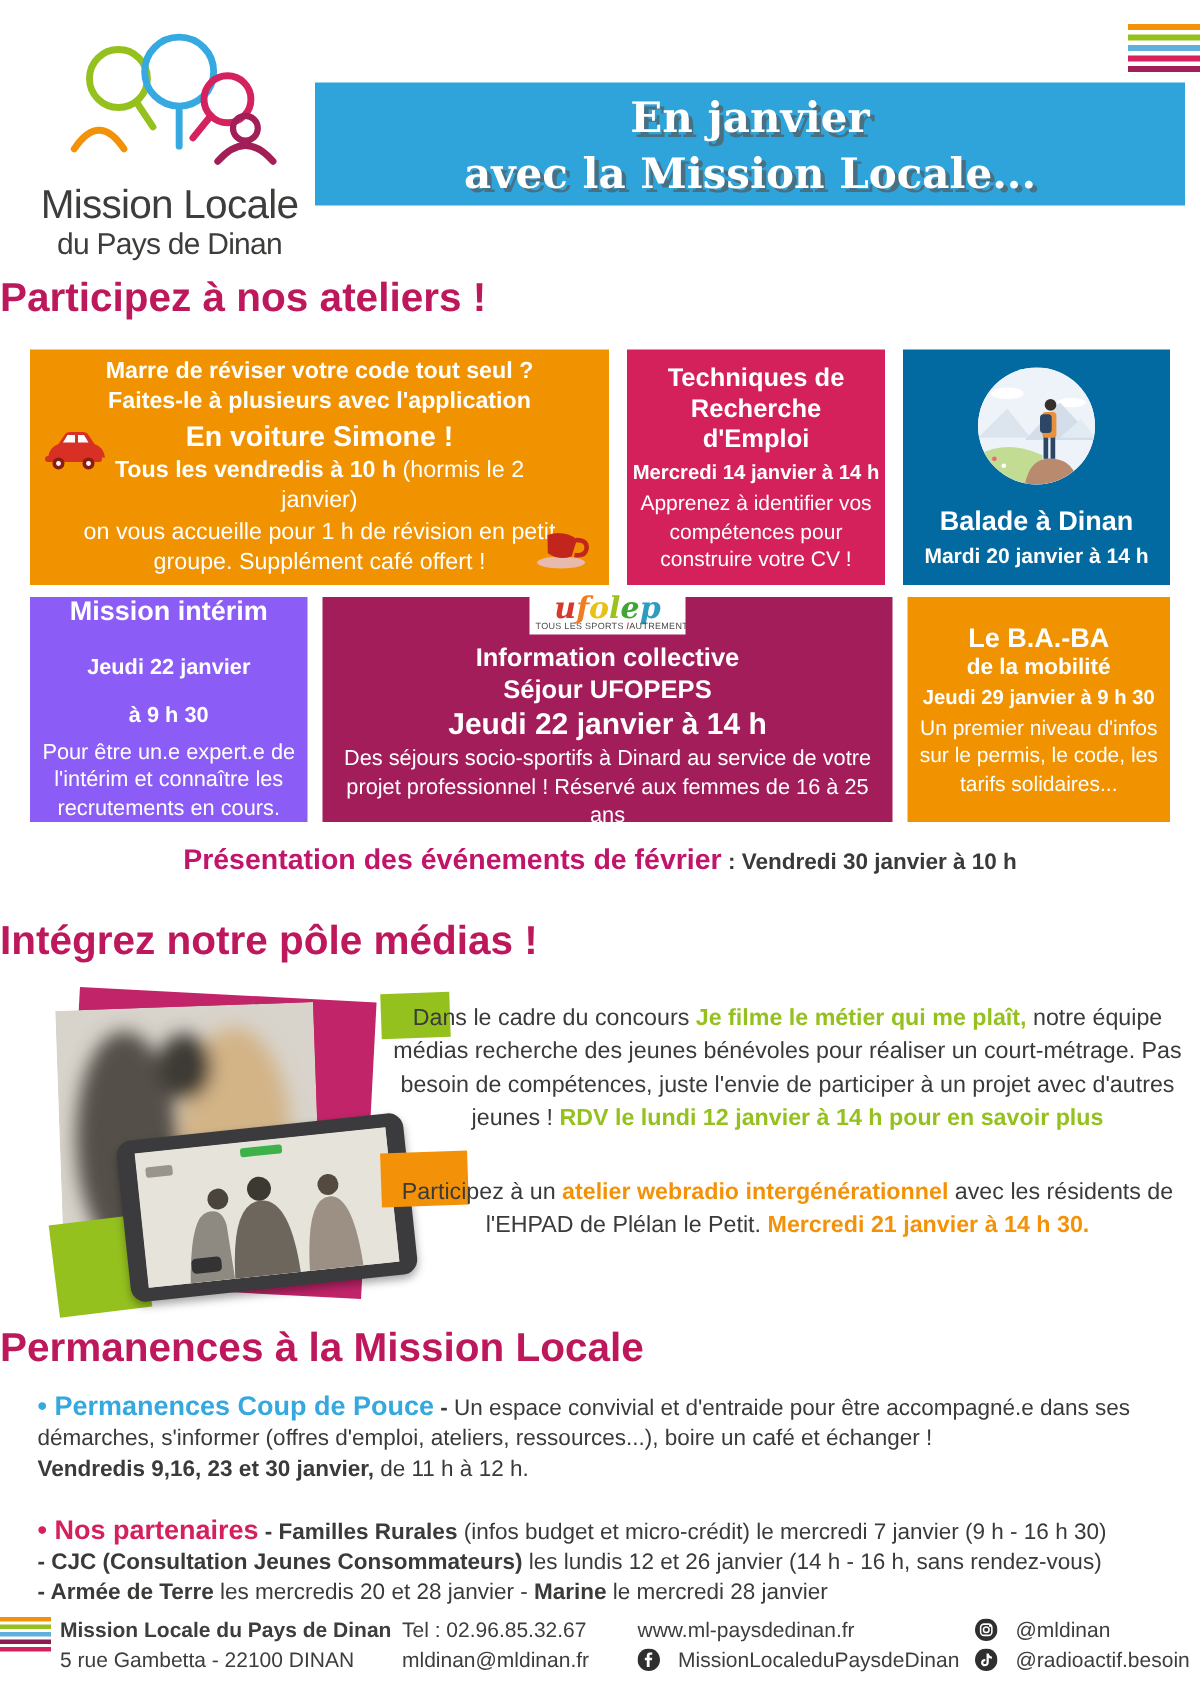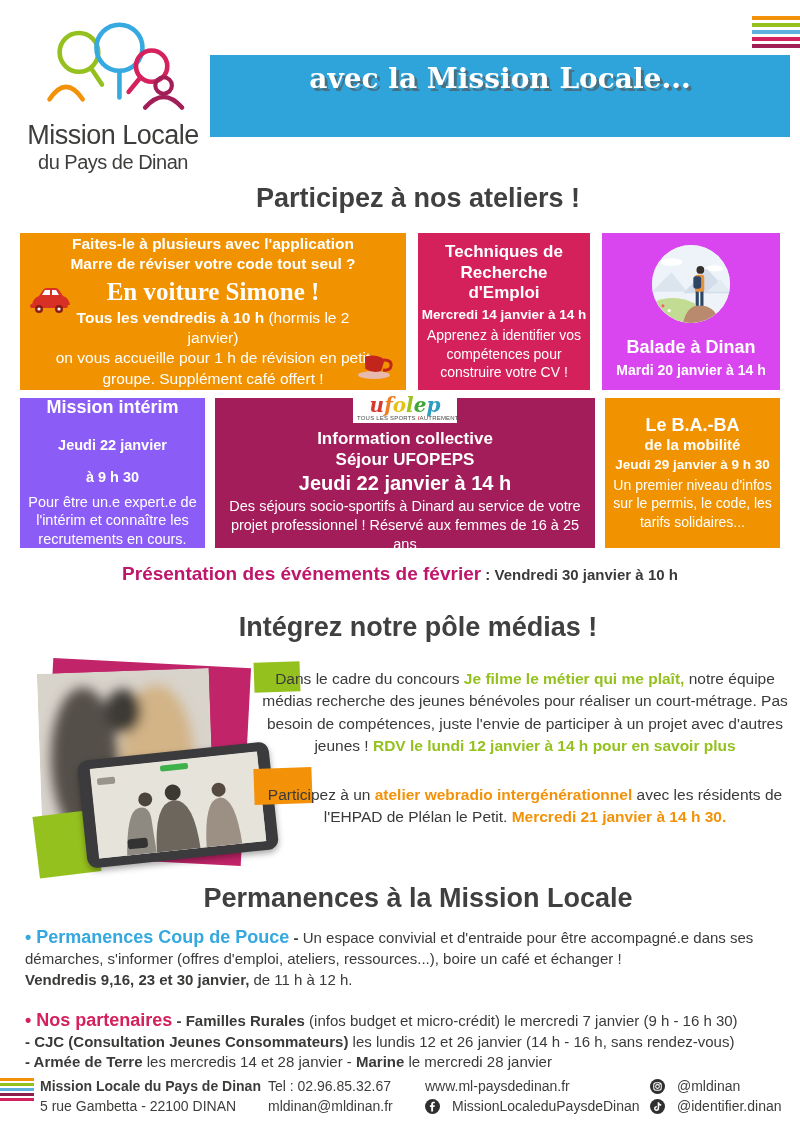--- a/index.html
+++ b/index.html
@@ -18,33 +18,33 @@
   .s-orange{background:#F39208;} .s-green{background:#95C11F;} .s-blue{background:#5FB0DC;}
   .s-pink{background:#D5215E;} .s-darkred{background:#A21E56;} .s-dark{background:#8C1D4C;}
   .banner {
     position:absolute; left:210px; top:55px; width:580px; height:82px;
     background:#2EA4DB; color:#fff; text-align:center;
     font-family:"DejaVu Serif", serif; font-weight:bold; font-size:28px;
     line-height:1.32; padding-top:6px;
     text-shadow:3px 3px 0 rgba(85,85,85,0.65);
   }
   
-  .sec-h { position:absolute; left:0; width:100%; text-align:center;
-           font-size:27px; font-weight:bold; color:#404040; letter-spacing:0;padding-left:36px; }
+  .sec-h { position:absolute; left:0; width:100%; 
+           font-size:27px; font-weight:bold; color:#be185d; letter-spacing:0; }
   
   .row { position:absolute; left:20px; width:760px; display:flex; justify-content:space-between; }
   .row1 { top:233px; height:157px; }
   .row2 { top:398px; height:150px; }
   .card { color:#fff; text-align:center; display:flex; flex-direction:column;
           justify-content:center; align-items:center; }
   .bg-orange{background:#F19300;} .bg-pink{background:#D4215C;}
-  .bg-green{background:#d946ef;} .bg-blue{background:#8b5cf6;} .bg-darkmag{background:#A31D5A;}
+  .bg-green{background:#0369a1;} .bg-blue{background:#8b5cf6;} .bg-darkmag{background:#A31D5A;}
   .b { font-weight:bold; }
   .card-code { width:386px; position:relative; padding:10px 30px; font-size:15.5px; line-height:1.32; }
-  .card-code .big { font-size:25px;font-family:Liberation Serif, serif; }
+  .card-code .big { font-size:19px; }
   .card-code .car { position:absolute; left:8px; top:52px; }
   .card-code .coffee { position:absolute; right:10px; bottom:10px; }
   .card-tre { width:172px; padding:10px 8px; }
   .card-title { font-size:17px; font-weight:bold; line-height:1.2; }
   .card-date { font-size:13.5px; font-weight:bold; margin-top:4px; white-space:nowrap; }
   .card-body { font-size:14px; line-height:1.3; margin-top:4px; }
   .card-balade { width:178px; padding:8px; }
   .circle-img { width:78px; height:78px; border-radius:50%; overflow:hidden; background:#eef3f8; margin-bottom:14px; }
   .card-balade .card-title { font-size:18px; }
   .card-interim { width:185px; padding:10px 8px; }
@@ -128,38 +128,39 @@
 
   <div class="top-stripes">
     <span class="stripe s-orange"></span>
     <span class="stripe s-green"></span>
     <span class="stripe s-blue"></span>
     <span class="stripe s-pink"></span>
     <span class="stripe s-darkred"></span>
   </div>
 
   <div class="banner">
+    <div>En janvier</div>
     <div>avec la Mission Locale...</div>
   </div>
 
   <h2 class="sec-h" style="top:183px;">Participez à nos ateliers !</h2>
 
   <div class="row row1">
     <div class="card bg-orange card-code">
       <svg class="car" width="42" height="30" viewBox="0 0 42 30">
         <path d="M4 20 q1 -7 7 -9 l4 -6 q1 -2 4 -2 h8 q3 0 4 2 l4 6 q6 2 7 9 z" fill="#D93025"></path>
         <path d="M14 10 l3 -5 h5 v5 z M24 5 h4 l3 5 h-7 z" fill="#fff"></path>
         <rect x="2" y="19" width="38" height="4" rx="2" fill="#D93025"></rect>
         <circle cx="11" cy="24" r="4" fill="#8a1c14"></circle>
           <circle cx="31" cy="24" r="4" fill="#8a1c14"></circle>
         <circle cx="11" cy="24" r="1.6" fill="#fff"></circle>
           <circle cx="31" cy="24" r="1.6" fill="#fff"></circle>
       </svg>
+      <p class="b">Marre de réviser votre code tout seul ?</p>
       <p class="b">Faites-le à plusieurs avec l'application</p>
-      <p class="b">Marre de réviser votre code tout seul ?</p>
       <p class="b big">En voiture Simone !</p>
       <p><span class="b">Tous les vendredis à 10 h</span><span> (hormis le 2 janvier)</span></p>
       <p>on vous accueille pour 1 h de révision en petit groupe. Supplément café offert !</p>
       <svg class="coffee" width="40" height="28" viewBox="0 0 40 28">
         <ellipse cx="18" cy="23" rx="16" ry="4" fill="#e8b9ad"></ellipse>
         <path d="M8 6 q10 -5 20 0 l-2 12 q-8 4 -16 0 z" fill="#C2251B" transform="rotate(8 18 12)"></path>
         <path d="M28 8 q8 0 7 6 q-1 5 -8 4" fill="none" stroke="#C2251B" stroke-width="3"></path>
       </svg>
     </div>
 
@@ -269,21 +270,21 @@
   </div>
 
   <h2 class="sec-h" style="top:883px;">Permanences à la Mission Locale</h2>
 
   <div class="perm">
     <p><span class="blue-t">• Permanences Coup de Pouce</span><span class="b"> - </span><span>Un espace convivial et d'entraide pour être accompagné.e dans ses démarches, s'informer (offres d'emploi, ateliers, ressources...), boire un café et échanger !</span><br>
     <span class="b">Vendredis 9,16, 23 et 30 janvier,</span><span> de 11 h à 12 h.</span></p>
 
     <p class="part"><span class="mag-t">• Nos partenaires</span><span class="b"> - </span><span class="b">Familles Rurales</span><span> (infos budget et micro-crédit) le mercredi 7 janvier (9 h - 16 h 30)</span><br>
     <span class="b">- CJC (Consultation Jeunes Consommateurs)</span><span> les lundis 12 et 26 janvier (14 h - 16 h, sans rendez-vous)</span><br>
-    <span class="b">- Armée de Terre</span><span> les mercredis 14 et 28 janvier - </span><span class="b">Marine</span><span> le mercredi 28 janvier</span></p>
+    <span class="b">- Armée de Terre</span><span> les mercredis 20 et 28 janvier - </span><span class="b">Marine</span><span> le mercredi 28 janvier</span></p>
   </div>
 
   <div class="footer">
     <div class="f-stripes">
       <span class="stripe s-orange"></span>
       <span class="stripe s-green"></span>
       <span class="stripe s-blue"></span>
       <span class="stripe s-dark"></span>
       <span class="stripe s-pink"></span>
     </div>
@@ -313,18 +314,18 @@
           <circle cx="8" cy="8" r="2" fill="none" stroke="#fff" stroke-width="1.1"></circle>
           <circle cx="10.7" cy="5.3" r="0.8" fill="#fff"></circle>
         </svg>
         <span>@mldinan</span>
       </div>
       <div class="f-line">
         <svg class="f-icon" viewBox="0 0 16 16">
           <circle cx="8" cy="8" r="8" fill="#2f2f2f"></circle>
           <path d="M8.2 3.5 h1.6 c0.1 1.2 0.9 2 2.2 2.2 v1.6 c-0.9 0 -1.6 -0.3 -2.2 -0.7 v3.2 c0 1.8 -1.2 2.9 -2.8 2.9 c-1.6 0 -2.7 -1.1 -2.7 -2.6 c0 -1.6 1.3 -2.7 3 -2.6 v1.6 c-0.8 -0.1 -1.4 0.3 -1.4 1 c0 0.6 0.5 1 1.1 1 c0.7 0 1.2 -0.5 1.2 -1.4 Z" fill="#fff"></path>
         </svg>
-        <span>@identifier.dinan</span>
+        <span>@radioactif.besoin</span>
       </div>
     </div>
   </div>
 
 </div>
 
 </body></html>

